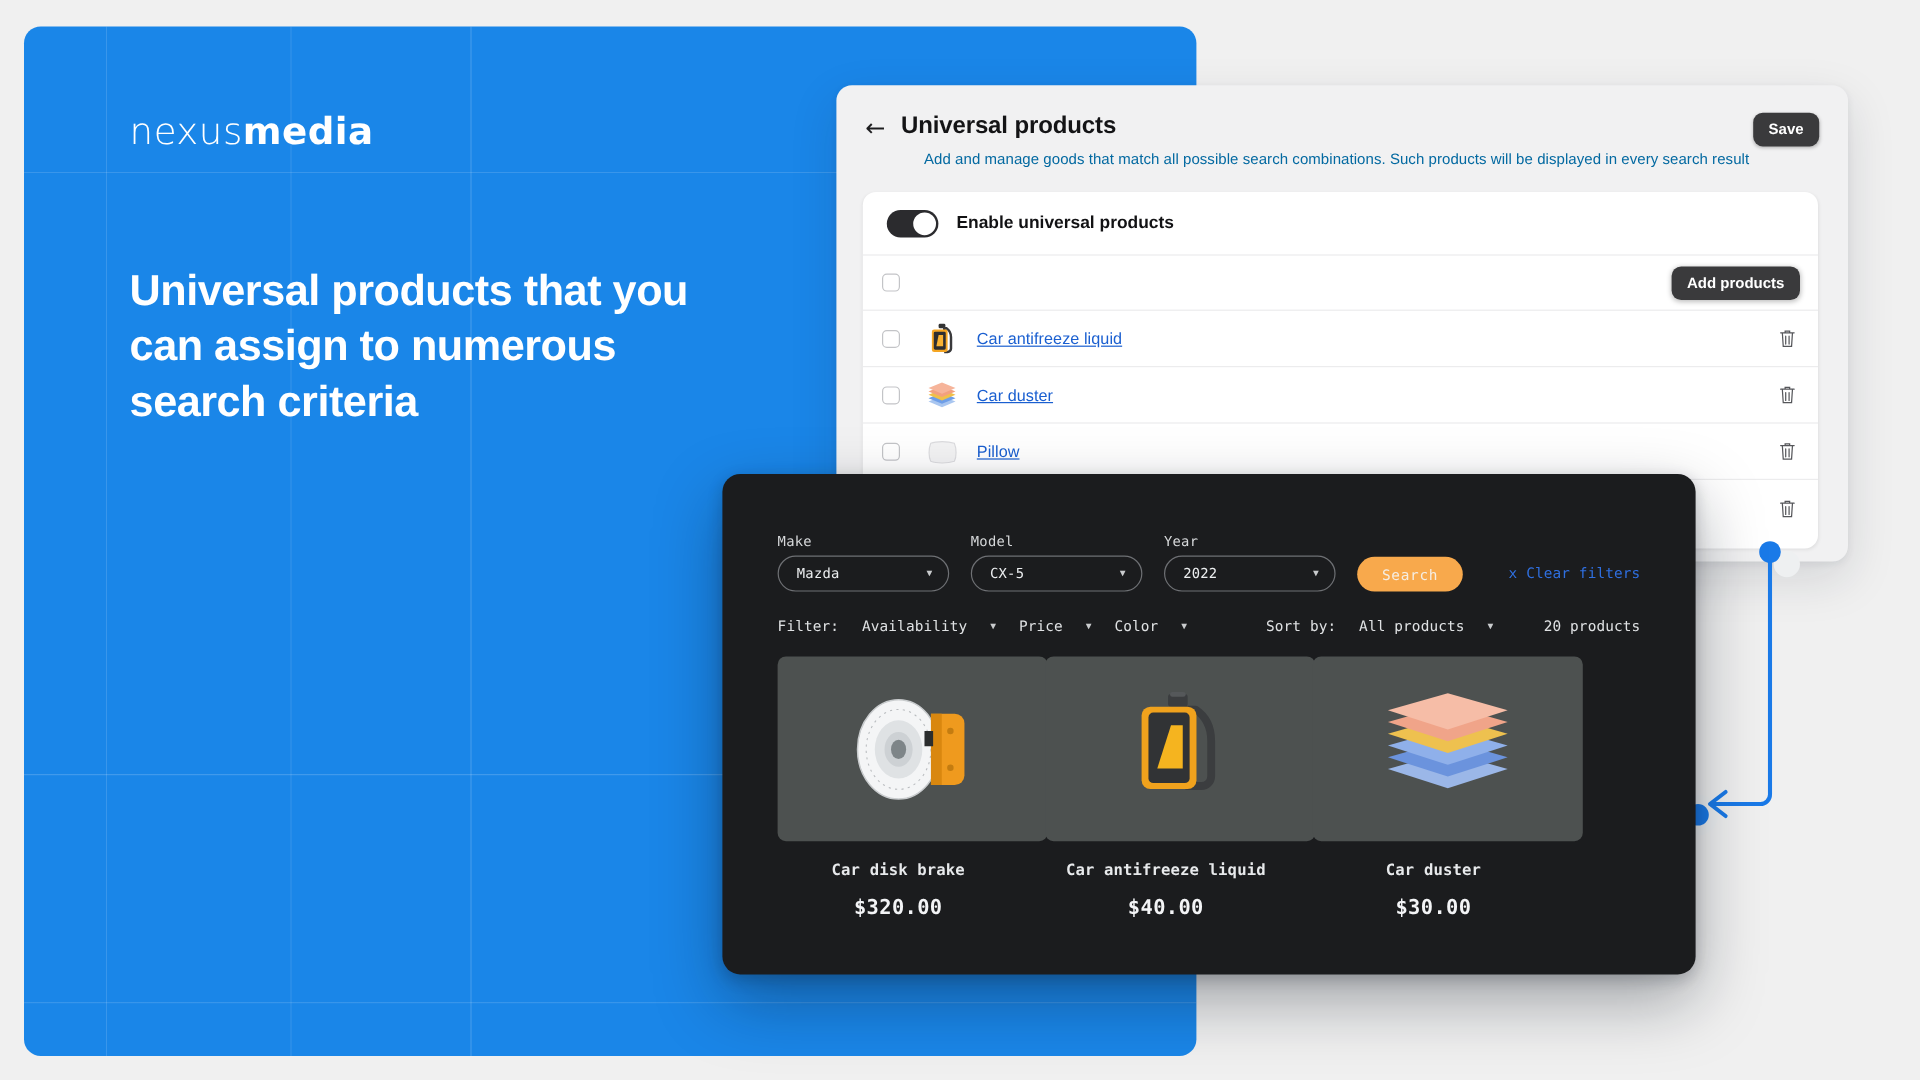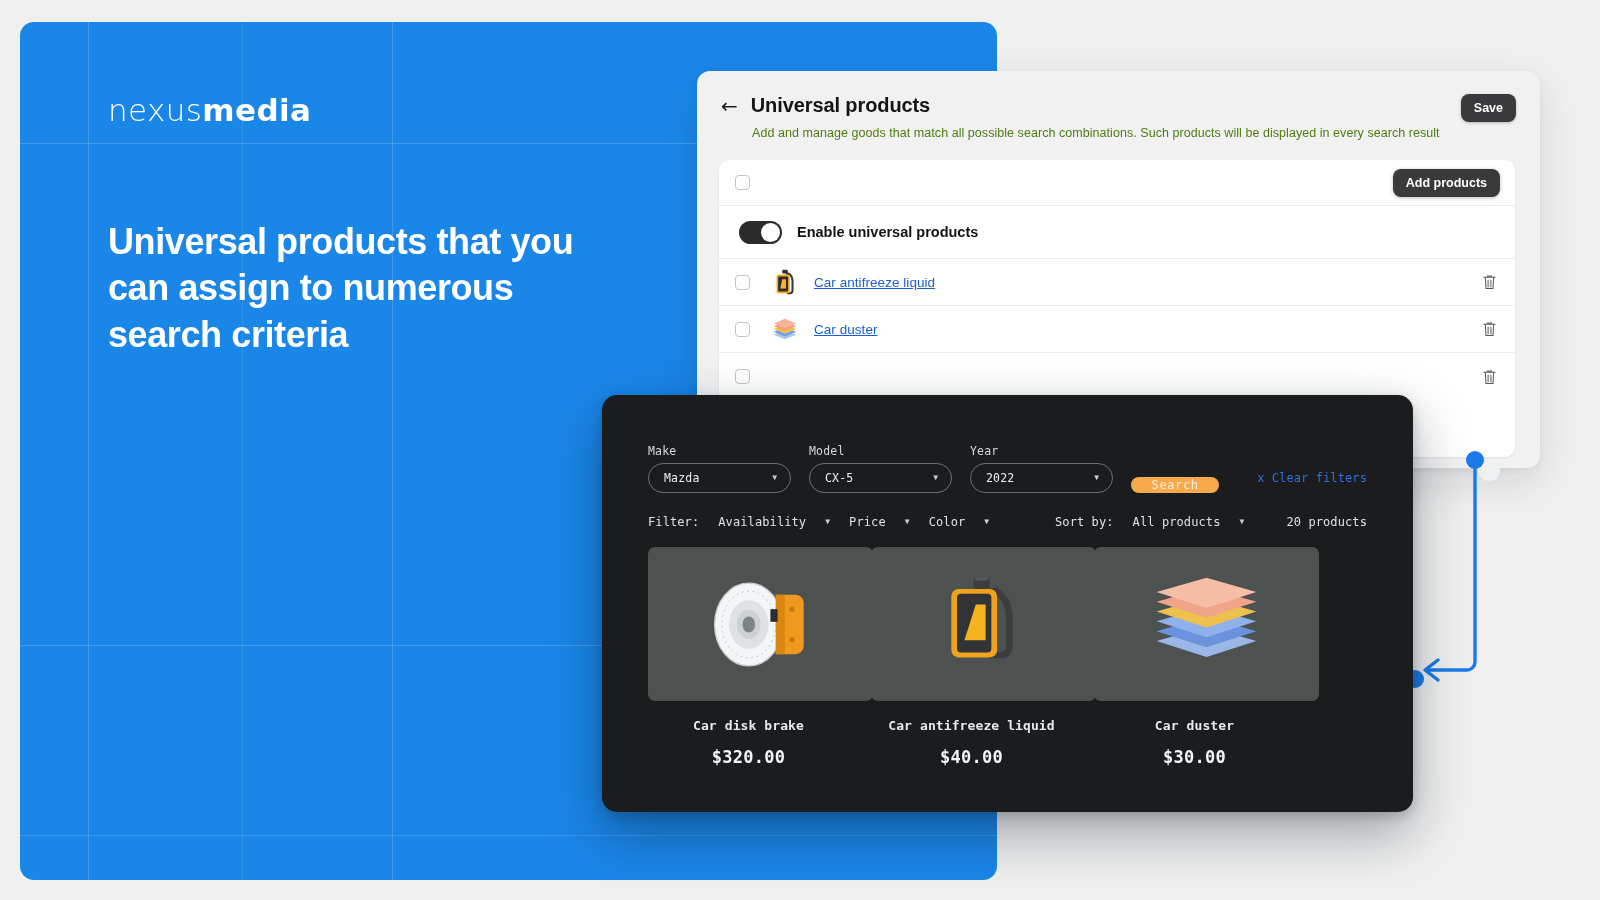--- a/index.html
+++ b/index.html
@@ -65,22 +65,22 @@
     overflow: hidden;
   }
   .sc-head { position: relative; padding: 23px 24px 0 24px; }
   .sc-title-row { display: flex; align-items: center; gap: 13px; }
   .back-arrow {
     font-size: 20px; color: #1d1d1f; line-height: 1; cursor: pointer;
     font-family: "DejaVu Sans", sans-serif;
   }
   .sc-title { font-size: 20px; font-weight: 700; color: #141416; letter-spacing: -0.1px; }
   .sc-sub {
-    margin-top: 9px; margin-left: 31px;
-    font-size: 12.5px; color: #4d7c0f; letter-spacing: .05px;
+    margin-top: 9px; margin-left: 49px;
+    font-size: 12.5px; color: #0369a1; letter-spacing: .05px;
   }
   .save-btn {
     position: absolute; right: 24px; top: 23px;
     background: #3a3a3c; color: #fff;
     border: none; border-radius: 8px;
     padding: 7px 13px; font-size: 12.5px; font-weight: 700;
     font-family: "Liberation Sans", sans-serif; cursor: pointer;
     box-shadow: 0 1px 3px rgba(0,0,0,.25);
   }
 
@@ -150,21 +150,21 @@
   .sel-label { font-size: 11.5px; color: #d6d8da; margin-bottom: 5px; letter-spacing: .2px; }
   .sel-box {
     width: 143px; height: 30px; border: 1px solid #6e7074;
     border-radius: 16px; background: transparent;
     display: flex; align-items: center; justify-content: space-between;
     padding: 0 13px 0 15px; cursor: pointer;
   }
   .sel-val { font-size: 11.5px; color: #eceef0; letter-spacing: .2px; }
   .caret-sm { font-size: 8px; color: #c9cbcd; line-height: 1; }
   #search-btn {
-    width: 155px; height: 16px; border-radius: 16px; border: none;
+    width: 155px; height: 29px; border-radius: 16px; border: none;
     background: #f8a94c; color: #f5ede2;
     font-size: 12px; font-family: "DejaVu Sans Mono", monospace;
     letter-spacing: .6px; cursor: pointer;
   }
   #clear-filters {
     margin-left: 20px; margin-bottom: 8px;
     font-size: 12px; color: #2f6fe0; cursor: pointer; white-space: nowrap;
     letter-spacing: .1px;
   }
   #bs-filters {
@@ -208,30 +208,30 @@
       <div class="sc-title-row">
         <span class="back-arrow">←</span>
         <span class="sc-title">Universal products</span>
       </div>
       <div class="sc-sub">Add and manage goods that match all possible search combinations. Such products will be displayed in every search result</div>
       <button class="save-btn">Save</button>
     </div>
 
     <div id="list-card">
 
+      <div class="row row-toggle">
+        <div class="toggle">
+          <div class="knob"></div>
+        </div>
+        <span class="toggle-label">Enable universal products</span>
+      </div>
+
       <div class="row row-add">
         <div class="cbx"></div>
         <button class="add-btn">Add products</button>
-      </div>
-
-      <div class="row row-toggle">
-        <div class="toggle">
-          <div class="knob"></div>
-        </div>
-        <span class="toggle-label">Enable universal products</span>
       </div>
 
       <div class="row row-item">
         <div class="cbx"></div>
         <span class="thumb">
           <svg viewBox="0 0 32 32" width="30" height="30">
             <rect x="13" y="3" width="6" height="4" rx="1.2" fill="#333"></rect>
             <path d="M18 7h2c3 2 4 5 4 8v10a3 3 0 0 1-3 3h-2z" fill="none" stroke="#3a3a3c" stroke-width="2.2"></path>
             <path d="M9 8h10a2 2 0 0 1 2 2v16a2 2 0 0 1-2 2H9a2 2 0 0 1-2-2V10a2 2 0 0 1 2-2z" fill="#f5a623"></path>
             <path d="M10 10h8a1.3 1.3 0 0 1 1.3 1.3v13.4A1.3 1.3 0 0 1 18 26h-8a1.3 1.3 0 0 1-1.3-1.3V11.3A1.3 1.3 0 0 1 10 10z" fill="#2e2e30"></path>
@@ -254,20 +254,32 @@
             <path d="M4 13l12-5 12 5-12 5z" fill="#f3a07e"></path>
             <path d="M4 10l12-5 12 5-12 5z" fill="#f6b49a"></path>
           </svg>
         </span>
         <span class="item-link">Car duster</span>
         <svg class="trash" viewBox="0 0 16 18">
           <path d="M2 4h12M6 4V2.5h4V4M3.5 4l.8 12h7.4l.8-12M6.5 7v7M9.5 7v7" fill="none" stroke="#55565a" stroke-width="1.1" stroke-linecap="round"></path>
         </svg>
       </div>
 
+      <div class="row row-item">
+        <div class="cbx"></div>
+        <span class="thumb">
+          <svg viewBox="0 0 32 32" width="30" height="30">
+            <path d="M6 9c5-2 15-2 21 0 2 5 2 12 0 16-6 2-16 2-21 0-2-4-2-11 0-16z" fill="#f3f3f4" stroke="#dcdcdf" stroke-width="1"></path>
+          </svg>
+        </span>
+        <span class="item-link">Pillow</span>
+        <svg class="trash" viewBox="0 0 16 18">
+          <path d="M2 4h12M6 4V2.5h4V4M3.5 4l.8 12h7.4l.8-12M6.5 7v7M9.5 7v7" fill="none" stroke="#55565a" stroke-width="1.1" stroke-linecap="round"></path>
+        </svg>
+      </div>
 
       <div class="row row-item">
         <div class="cbx"></div>
         <svg class="trash" viewBox="0 0 16 18">
           <path d="M2 4h12M6 4V2.5h4V4M3.5 4l.8 12h7.4l.8-12M6.5 7v7M9.5 7v7" fill="none" stroke="#55565a" stroke-width="1.1" stroke-linecap="round"></path>
         </svg>
       </div>
 
     </div>
   </section>

